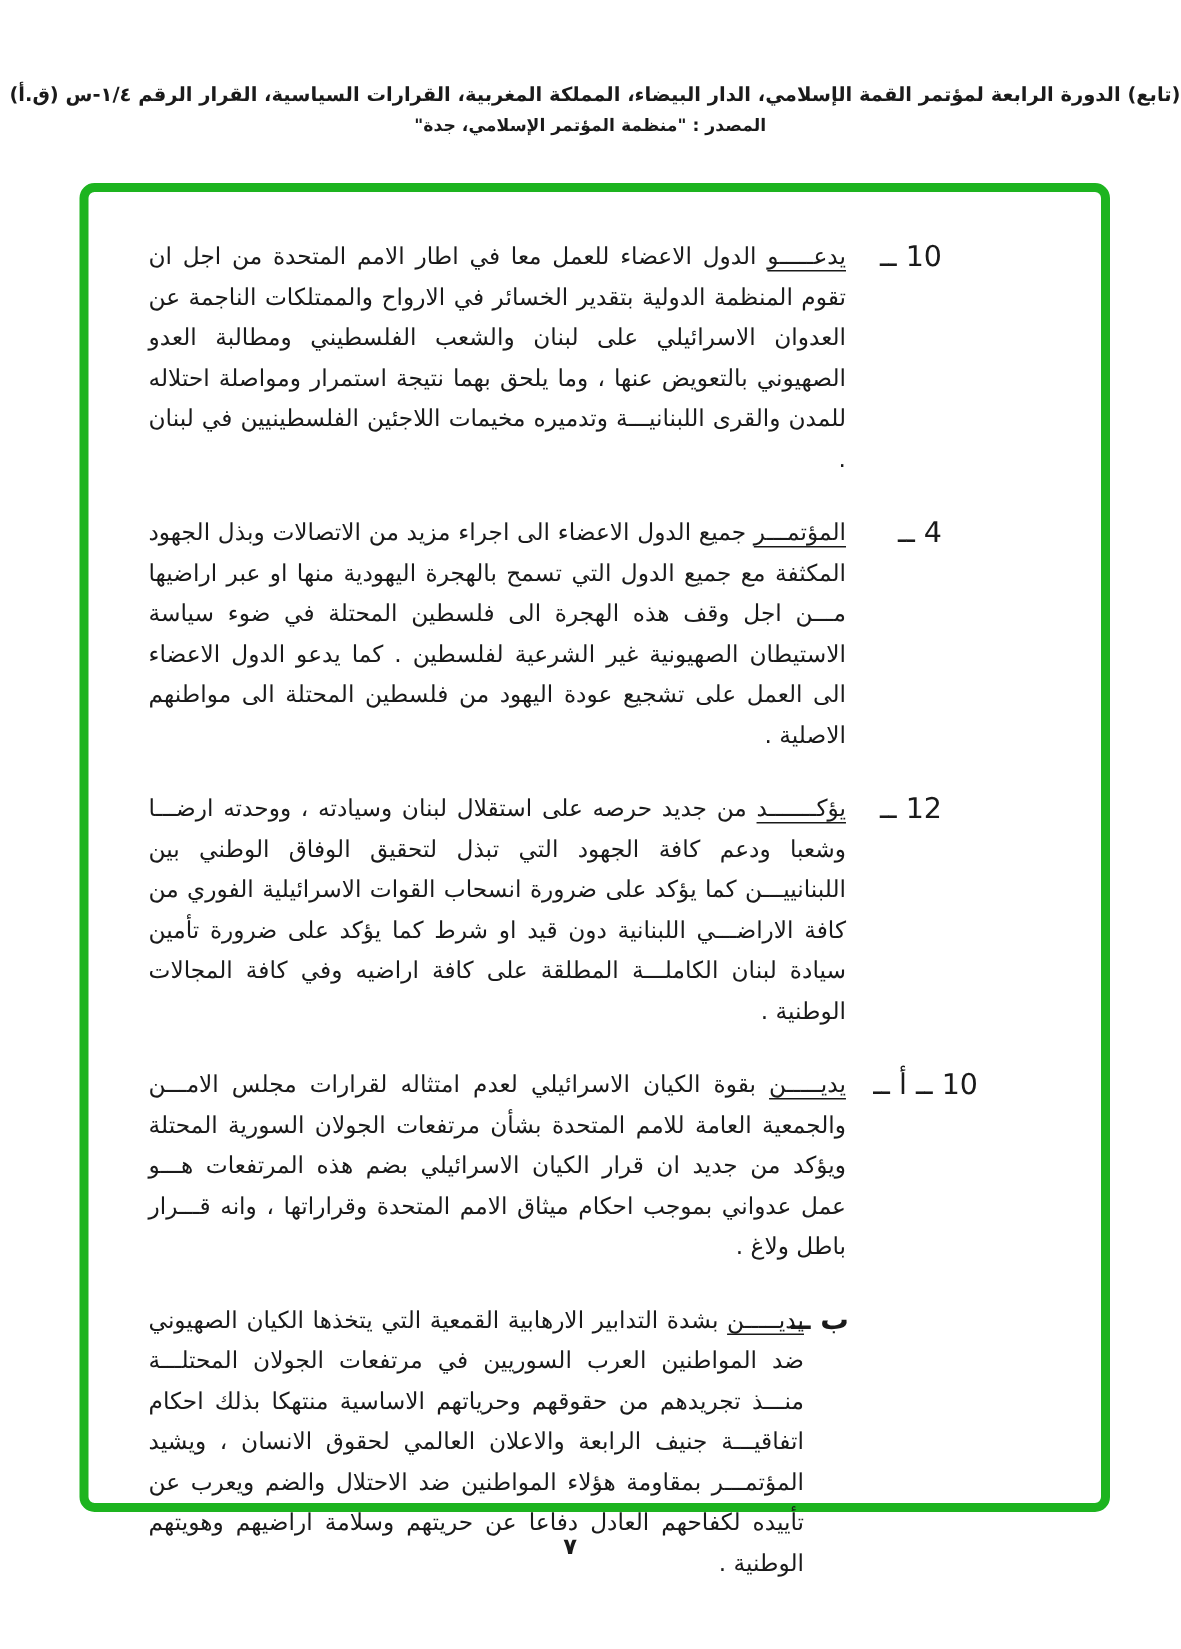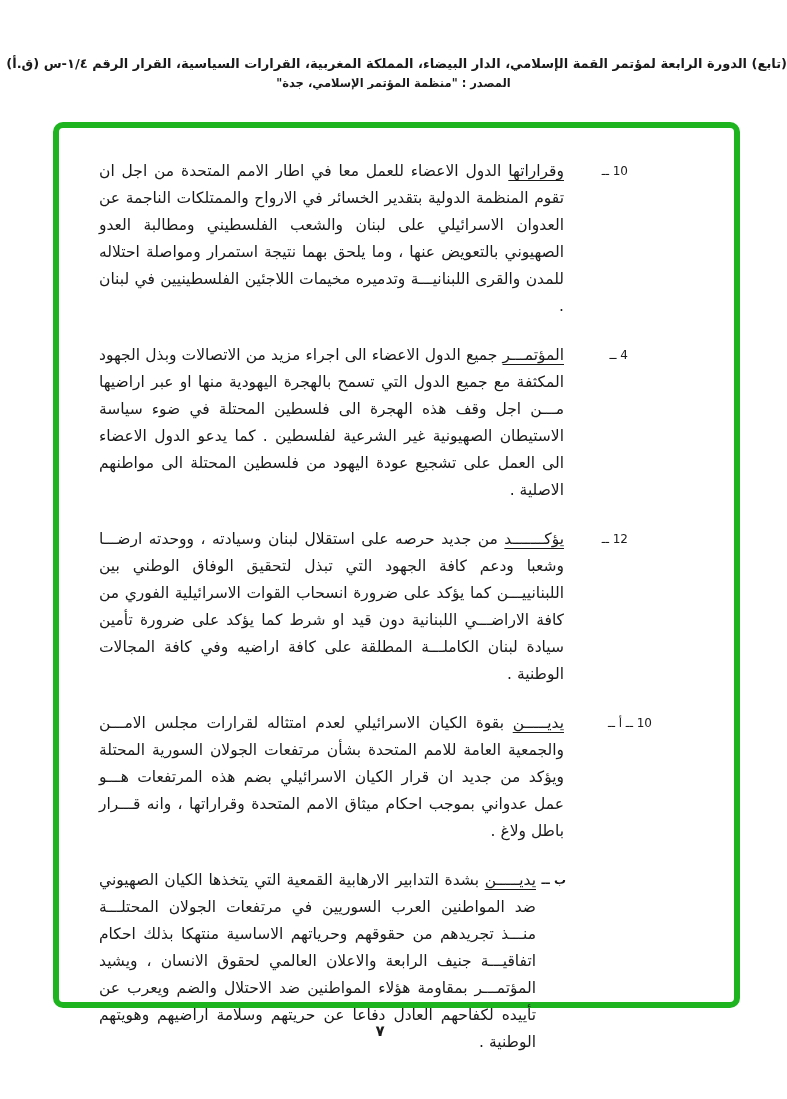--- a/index.html
+++ b/index.html
@@ -57,21 +57,21 @@
     margin-bottom: 22px;
     font-size: 15.5px;
     line-height: 27px;
     text-align: justify;
     text-align-last: right;
   }
   .para .num {
     position: absolute;
     top: 0;
     white-space: nowrap;
-    font-size: 12px;
+    font-size: 19px;
   }
   .para.hang-std  .num { right: -64px; }
   .para.hang-wide .num { right: -88px; }
   .para.hang-sub        { margin-right: 28px; }
   .para.hang-sub .num  { right: -30px; font-weight: bold; }
   .lead {
     text-decoration: underline;
     text-decoration-thickness: 1px;
     text-underline-offset: 4px;
   }
@@ -94,21 +94,21 @@
   <div class="header">
     <div class="header-line1">(تابع) الدورة الرابعة لمؤتمر القمة الإسلامي، الدار البيضاء، المملكة المغربية، القرارات السياسية، القرار الرقم ١/٤-س (ق.أ)</div>
     <div class="header-line2">المصدر :  "منظمة المؤتمر الإسلامي، جدة"</div>
   </div>
 
   <div class="content-box">
     <div class="paras">
 
       <div class="para hang-std">
         <span class="num">10 ــ</span>
-        <span class="lead">وقراراتها</span>
+        <span class="lead">يدعـــــو</span>
         <span>الدول الاعضاء للعمل معا في اطار الامم المتحدة من اجل ان تقوم المنظمة الدولية بتقدير الخسائر في الارواح والممتلكات الناجمة عن العدوان الاسرائيلي على لبنان والشعب الفلسطيني ومطالبة العدو الصهيوني بالتعويض عنها ، وما يلحق بهما نتيجة استمرار ومواصلة احتلاله للمدن والقرى اللبنانيـــة وتدميره مخيمات اللاجئين الفلسطينيين في لبنان .</span>
       </div>
 
       <div class="para hang-std">
         <span class="num">4 ــ</span>
         <span class="lead">المؤتمـــر</span>
         <span>جميع الدول الاعضاء الى اجراء مزيد من الاتصالات وبذل الجهود المكثفة مع جميع الدول التي تسمح بالهجرة اليهودية منها او عبر اراضيها مـــن اجل وقف هذه الهجرة الى فلسطين المحتلة في ضوء سياسة الاستيطان الصهيونية غير الشرعية لفلسطين . كما يدعو الدول الاعضاء الى العمل على تشجيع عودة اليهود من فلسطين المحتلة الى مواطنهم الاصلية .</span>
       </div>
 
       <div class="para hang-std">

